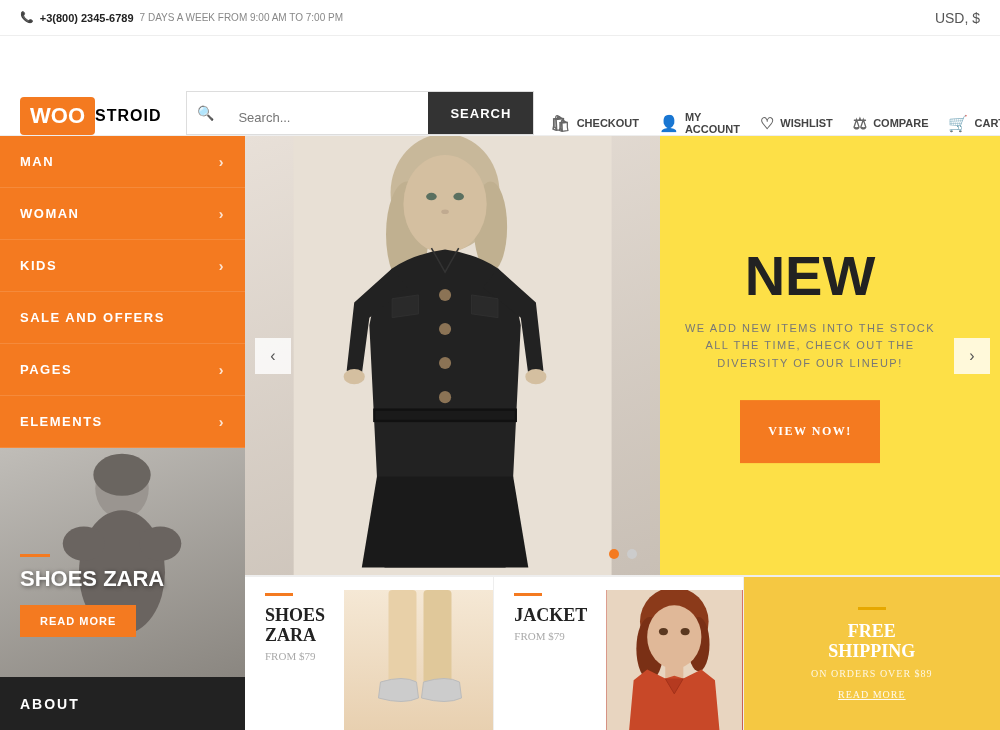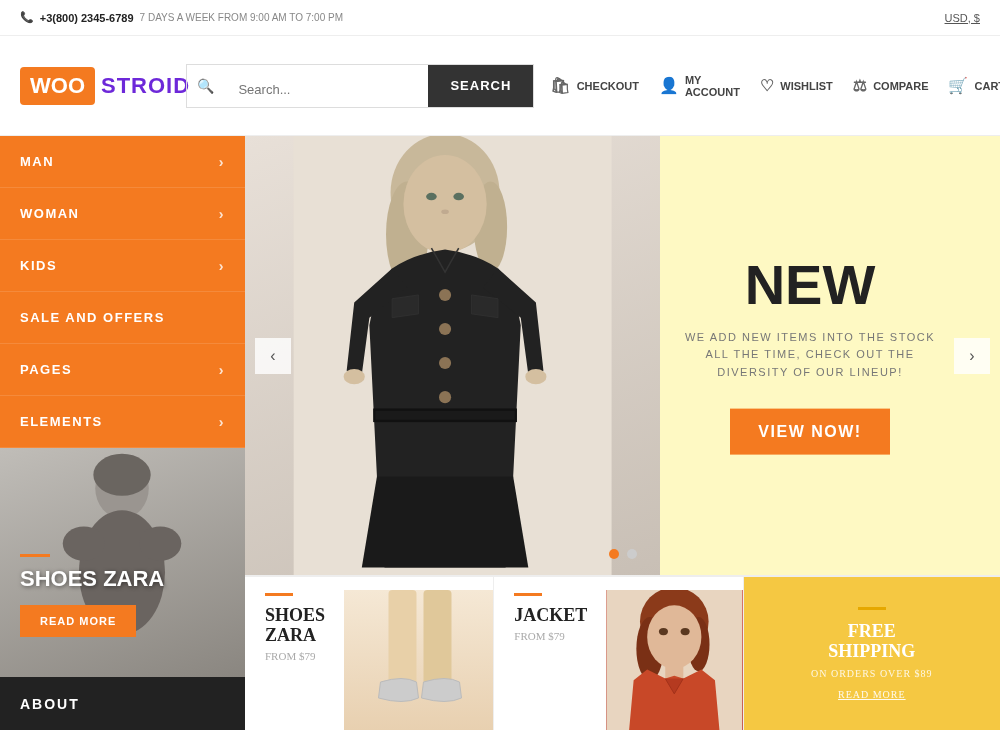--- a/index.html
+++ b/index.html
@@ -13,52 +13,51 @@
       height: 36px;
       display: flex;
       align-items: center;
       justify-content: space-between;
       font-size: 11px;
       color: #555;
     }
     .top-bar-left { display: flex; align-items: center; gap: 6px; }
     .top-bar-phone { font-weight: 700; color: #222; }
     .top-bar-hours { color: #888; text-transform: uppercase; font-size: 10px; }
-    .top-bar-right { font-size: 11px; color: #555; text-decoration: underline; }
+    .top-bar-right { font-size: 14px; color: #555; }
 
     
     .header {
       background: #fff;
       border-bottom: 1px solid #eee;
       height: 100px;
       display: flex;
-      align-items: center;
+      align-items: flex-end;
       padding: 0 20px;
       gap: 16px;
     }
     .logo {
       display: flex;
       align-items: center;
       gap: 0;
       text-decoration: none;
       min-width: 150px;
     }
     .logo-woo {
       background: #f47a20;
       color: #fff;
       font-size: 22px;
       font-weight: 900;
       padding: 6px 10px;
       border-radius: 4px;
     }
     .logo-stroid {
-      font-size: 22px;
+      font-size: 16px;
       font-weight: 700;
-      color: #6d28d9;
-      padding-left: 6px;
+      color: #000000;
       text-transform: uppercase;
       letter-spacing: 1px;
     }
     .search-bar {
       display: flex;
       flex: 1;
       max-width: 380px;
       border: 1px solid #ddd;
       height: 44px;
     }
@@ -195,21 +194,21 @@
     
     .hero-area {
       flex: 1;
       display: flex;
       flex-direction: column;
       overflow: hidden;
     }
     .hero-slider {
       flex: 1;
       position: relative;
-      background: #fef9c3;
+      background: #fde047;
       overflow: hidden;
       min-height: 0;
     }
     
     .hero-model {
       position: absolute;
       left: 0;
       top: 0;
       width: 55%;
       height: 100%;
@@ -237,26 +236,27 @@
       text-transform: uppercase;
       letter-spacing: 1.5px;
       line-height: 1.6;
       margin-bottom: 28px;
       max-width: 260px;
     }
     .hero-btn {
       background: #f47a20;
       color: #fff;
       border: none;
-      padding: 14px 28px;
-      font-size: 16px;
+      padding: 24px 28px;
+      font-size: 12px;
       font-weight: 700;
       letter-spacing: 1.5px;
       text-transform: uppercase;
       cursor: pointer;
+      font-family: Liberation Serif, serif;
     }
     .slider-arrow {
       position: absolute;
       top: 50%;
       transform: translateY(-50%);
       background: rgba(255,255,255,0.8);
       border: none;
       width: 36px;
       height: 36px;
       display: flex;

